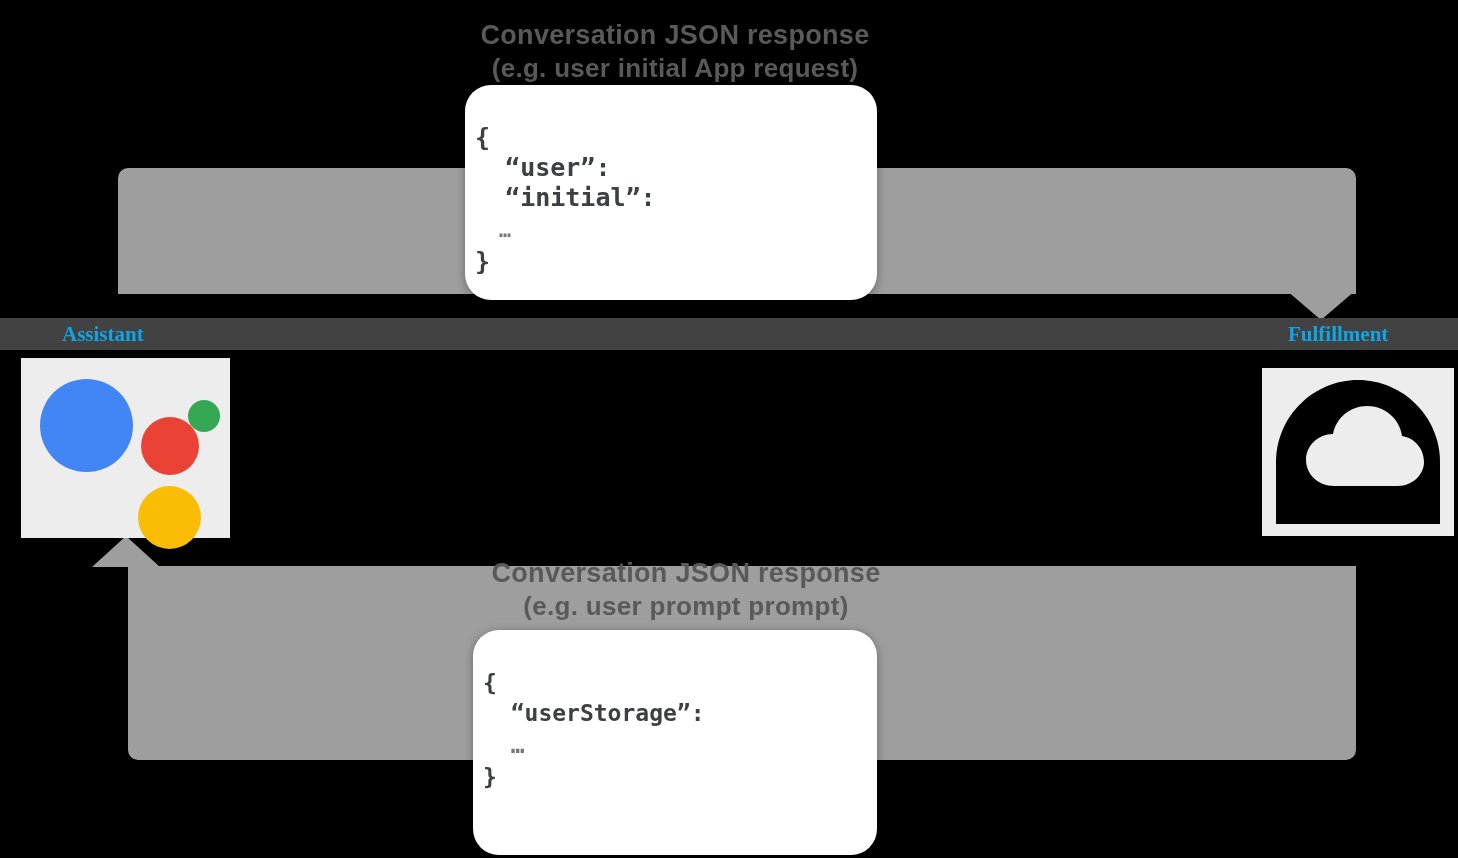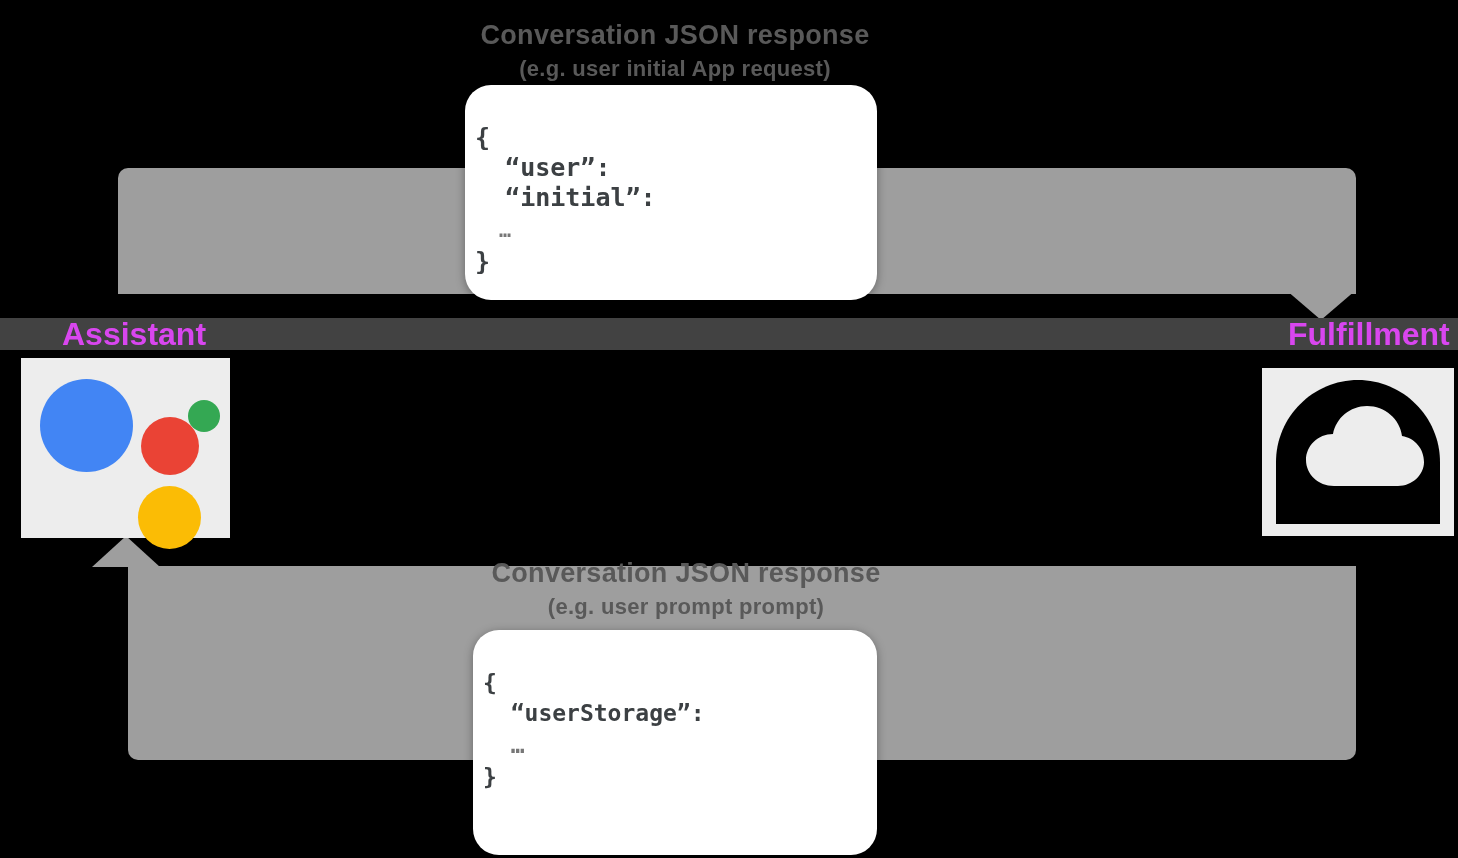--- a/index.html
+++ b/index.html
@@ -35,21 +35,21 @@
 
   
   .band{
     position:absolute;left:0;top:318px;width:1458px;height:32px;
     background:#424242;
   }
 
   
   .node-label{
     position:absolute;top:318px;height:32px;line-height:32px;
-    color:#d946ef;font-size:32px;font-weight:700;white-space:nowrap;
+    color:#0ea5e9;font-size:21px;font-weight:700;white-space:nowrap;font-family:Liberation Serif, serif;
   }
   .node-label.left{left:62px;}
   .node-label.right{left:1288px;}
 
   
   .icon-tile{
     position:absolute;background:#ededed;
   }
   .tile-assistant{left:21px;top:358px;width:209px;height:180px;}
   .tile-cloud{left:1262px;top:368px;width:192px;height:168px;}
@@ -60,21 +60,21 @@
   .g-yellow{position:absolute;left:117px;top:128px;width:63px;height:63px;border-radius:50%;background:#fbbc05;}
 
   .cloud-svg{position:absolute;left:10px;top:6px;}
 
   
   .caption{
     position:absolute;text-align:center;white-space:nowrap;
     color:#595959;font-weight:700;
   }
   .caption .l1{font-size:27px;line-height:34px;letter-spacing:.3px;}
-  .caption .l2{font-size:22px;line-height:33px;letter-spacing:.3px;}
+  .caption .l2{font-size:26px;line-height:33px;letter-spacing:.3px;}
   .cap-top{left:0;top:18px;width:1350px;}
   .cap-bottom{left:0;top:556px;width:1372px;}
 
   
   .bubble{
     position:absolute;background:#fff;border-radius:26px;
     box-shadow:0 2px 10px rgba(0,0,0,.35);
     font-family:"DejaVu Sans Mono", monospace;
     color:#3c4043;
   }

